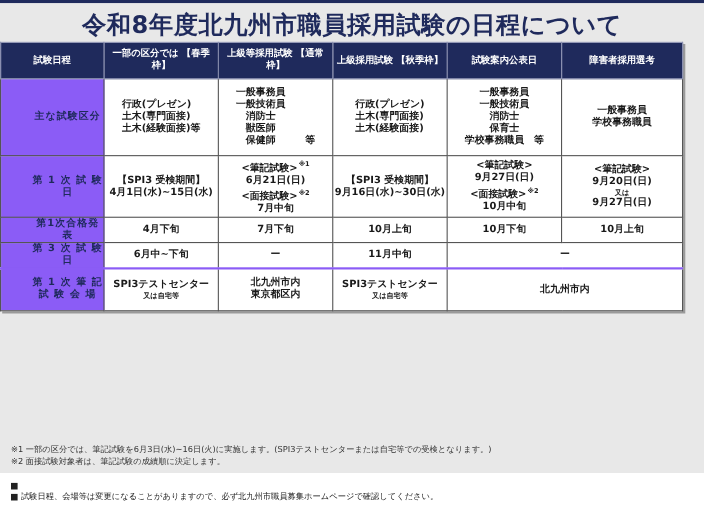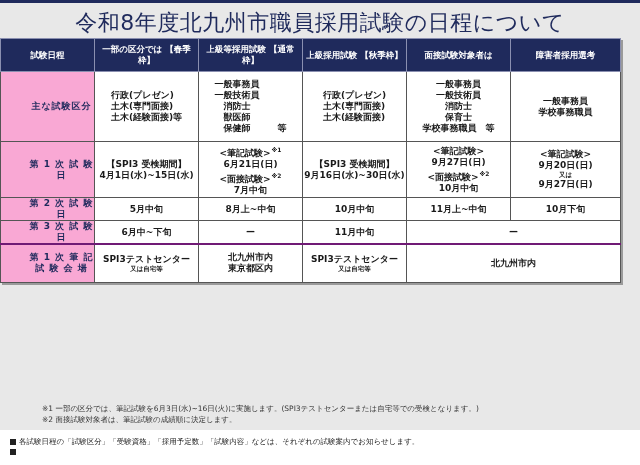--- a/index.html
+++ b/index.html
@@ -10,45 +10,45 @@
     color:#1a1a1a;
     position:relative;
   }
   .topbar { position:absolute; left:0; top:0; width:640px; height:3px; background:#1f2a5c; }
   .panel {
     position:absolute; left:0; top:3px; width:640px; height:427px;
     background:#e8e8e8;
   }
   .title {
     position:absolute; left:0; top:8px; width:640px; text-align:center;
-    font-size:22px; font-weight:normal; color:#1f2a5c; letter-spacing:0.5px;
+    font-size:22px; font-weight:bold; color:#1f2a5c; letter-spacing:0.5px;
   }
   table.sched {
     position:absolute; left:0; top:38px; width:620px;
     border-collapse:collapse; table-layout:fixed;
     font-size:9px; background:#ffffff;
     box-shadow: 2px 2px 0 #9a9a9a;
   }
   table.sched th, table.sched td {
     border:1px solid #555; text-align:center; vertical-align:middle;
     padding:0; line-height:11px; font-weight:bold;
   }
   table.sched thead th {
     background:#1f2a5c; color:#fff; font-size:8.5px; height:32px;
     border-color:#8a8fb0;
   }
   table.sched td.label {
-    background:#f9a8d4; color:#1f2a5c; font-size:9px; letter-spacing:1px;padding-left:28px;
+    background:#8b5cf6; color:#1f2a5c; font-size:9px; letter-spacing:1px;padding-left:28px;
   }
   td .ml { white-space:pre-line; }
   td .left-block { display:inline-block; text-align:left; white-space:pre-line; }
   .sup { font-size:6px; vertical-align:super; margin-left:1px; }
   .small { font-size:6.5px; display:block; line-height:8px; }
   .notes {
-    position:absolute; left:10px; top:403px; font-size:7.5px; color:#333; line-height:11px;margin-left:32px;
+    position:absolute; left:10px; top:403px; font-size:7.5px; color:#333; line-height:11px;
   }
   .footer {
     position:absolute; left:10px; top:437px; font-size:7.5px; color:#222; line-height:10px;
   }
   .sq { display:inline-block; width:6px; height:6px; background:#222; margin-right:3px; vertical-align:middle; }
 </style>
 </head>
 <body>
 
 <div class="topbar"></div>
@@ -67,21 +67,21 @@
   </colgroup>
   <thead>
     <tr>
       <th><span class="ml">試験日程</span></th>
       <th><span class="ml">一部の区分では
 【春季枠】</span></th>
       <th><span class="ml">上級等採用試験
 【通常枠】</span></th>
       <th><span class="ml">上級採用試験
 【秋季枠】</span></th>
-      <th><span class="ml">面接試験対象者は</span></th>
+      <th><span class="ml">試験案内公表日</span></th>
       <th><span class="ml">障害者採用選考</span></th>
     </tr>
   </thead>
   <tbody>
     <tr style="height:70px">
       <td class="label">主な試験区分</td>
       <td><span class="left-block">行政(プレゼン)
 土木(専門面接)
 土木(経験面接)等</span></td>
       <td><span class="left-block">一般事務員
@@ -119,35 +119,35 @@
         <span>10月中旬</span>
       </td>
       <td>
         <span>&lt;筆記試験&gt;</span><br>
         <span>9月20日(日)</span>
         <span class="small">又は</span>
         <span>9月27日(日)</span>
       </td>
     </tr>
     <tr style="height:20px">
-      <td class="label">第 2 次 試 験 日</td>
-      <td>5月中旬</td>
-      <td>8月上~中旬</td>
-      <td>10月中旬</td>
-      <td>11月上~中旬</td>
+      <td class="label">第1次合格発表</td>
+      <td>4月下旬</td>
+      <td>7月下旬</td>
+      <td>10月上旬</td>
       <td>10月下旬</td>
+      <td>10月上旬</td>
     </tr>
     <tr style="height:15px">
       <td class="label">第 3 次 試 験 日</td>
       <td>6月中~下旬</td>
       <td>ー</td>
       <td>11月中旬</td>
       <td colspan="2">ー</td>
     </tr>
-    <tr style="height:38px; border-top:2px solid #701a75;">
+    <tr style="height:38px; border-top:2px solid #8b5cf6;">
       <td class="label"><span class="ml">第 1 次 筆 記
 試 験 会 場</span></td>
       <td>
         <span>SPI3テストセンター</span>
         <span class="small">又は自宅等</span>
       </td>
       <td><span class="ml">北九州市内
 東京都区内</span></td>
       <td>
         <span>SPI3テストセンター</span>
@@ -157,15 +157,15 @@
     </tr>
   </tbody>
 </table>
 
 <div class="notes">
   <div>※1 一部の区分では、筆記試験を6月3日(水)~16日(火)に実施します。(SPI3テストセンターまたは自宅等での受検となります。)</div>
   <div>※2 面接試験対象者は、筆記試験の成績順に決定します。</div>
 </div>
 
 <div class="footer">
-  <div><span class="sq"></span><span>各試験日程の「試験区分」「受験資格」「採用予定数」「試験内容」などは、それぞれの試験案内でお知らせします。</span></div>
   <div><span class="sq"></span></div>
+  <div><span class="sq"></span><span>試験日程、会場等は変更になることがありますので、必ず北九州市職員募集ホームページで確認してください。</span></div>
 </div>
 
 </body></html>

